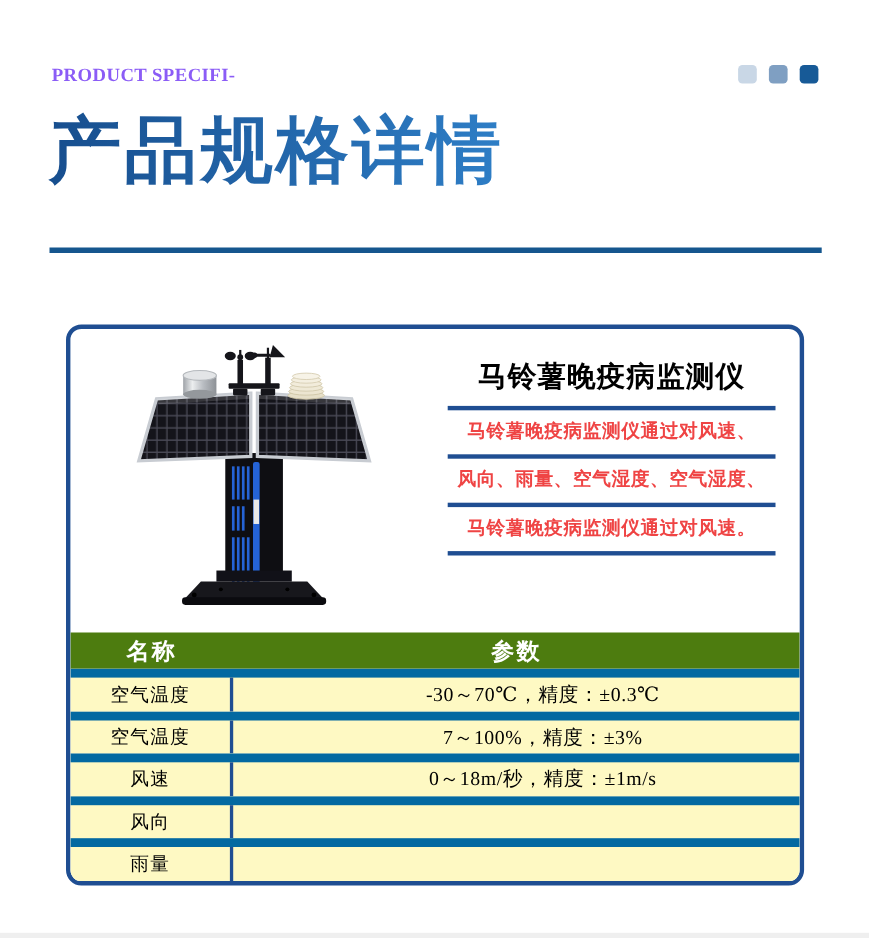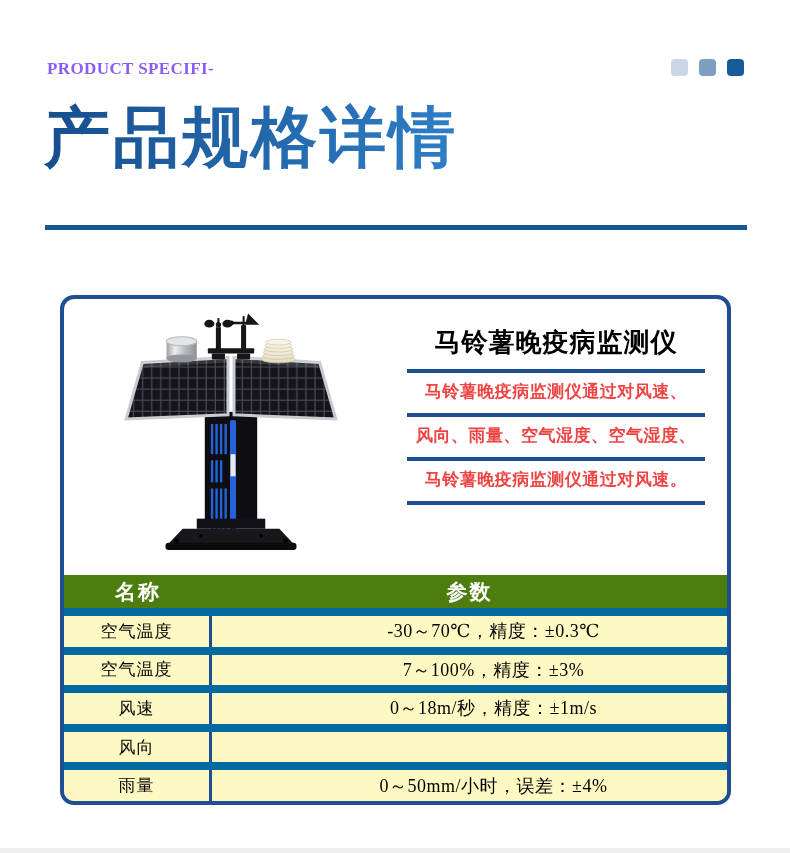--- a/index.html
+++ b/index.html
@@ -176,19 +176,18 @@
       </div>
       <div class="table-row">
         <div class="td-name">风速</div>
         <div class="td-value">0～18m/秒，精度：±1m/s</div>
       </div>
       <div class="table-row">
         <div class="td-name">风向</div>
       </div>
       <div class="table-row">
         <div class="td-name">雨量</div>
-        <div class="td-value">0～50mm/小时，误差：±4%</div>
       </div>
     </div>
   </div>
 
   <div class="footer-strip"></div>
 </div>
 
 </body></html>

